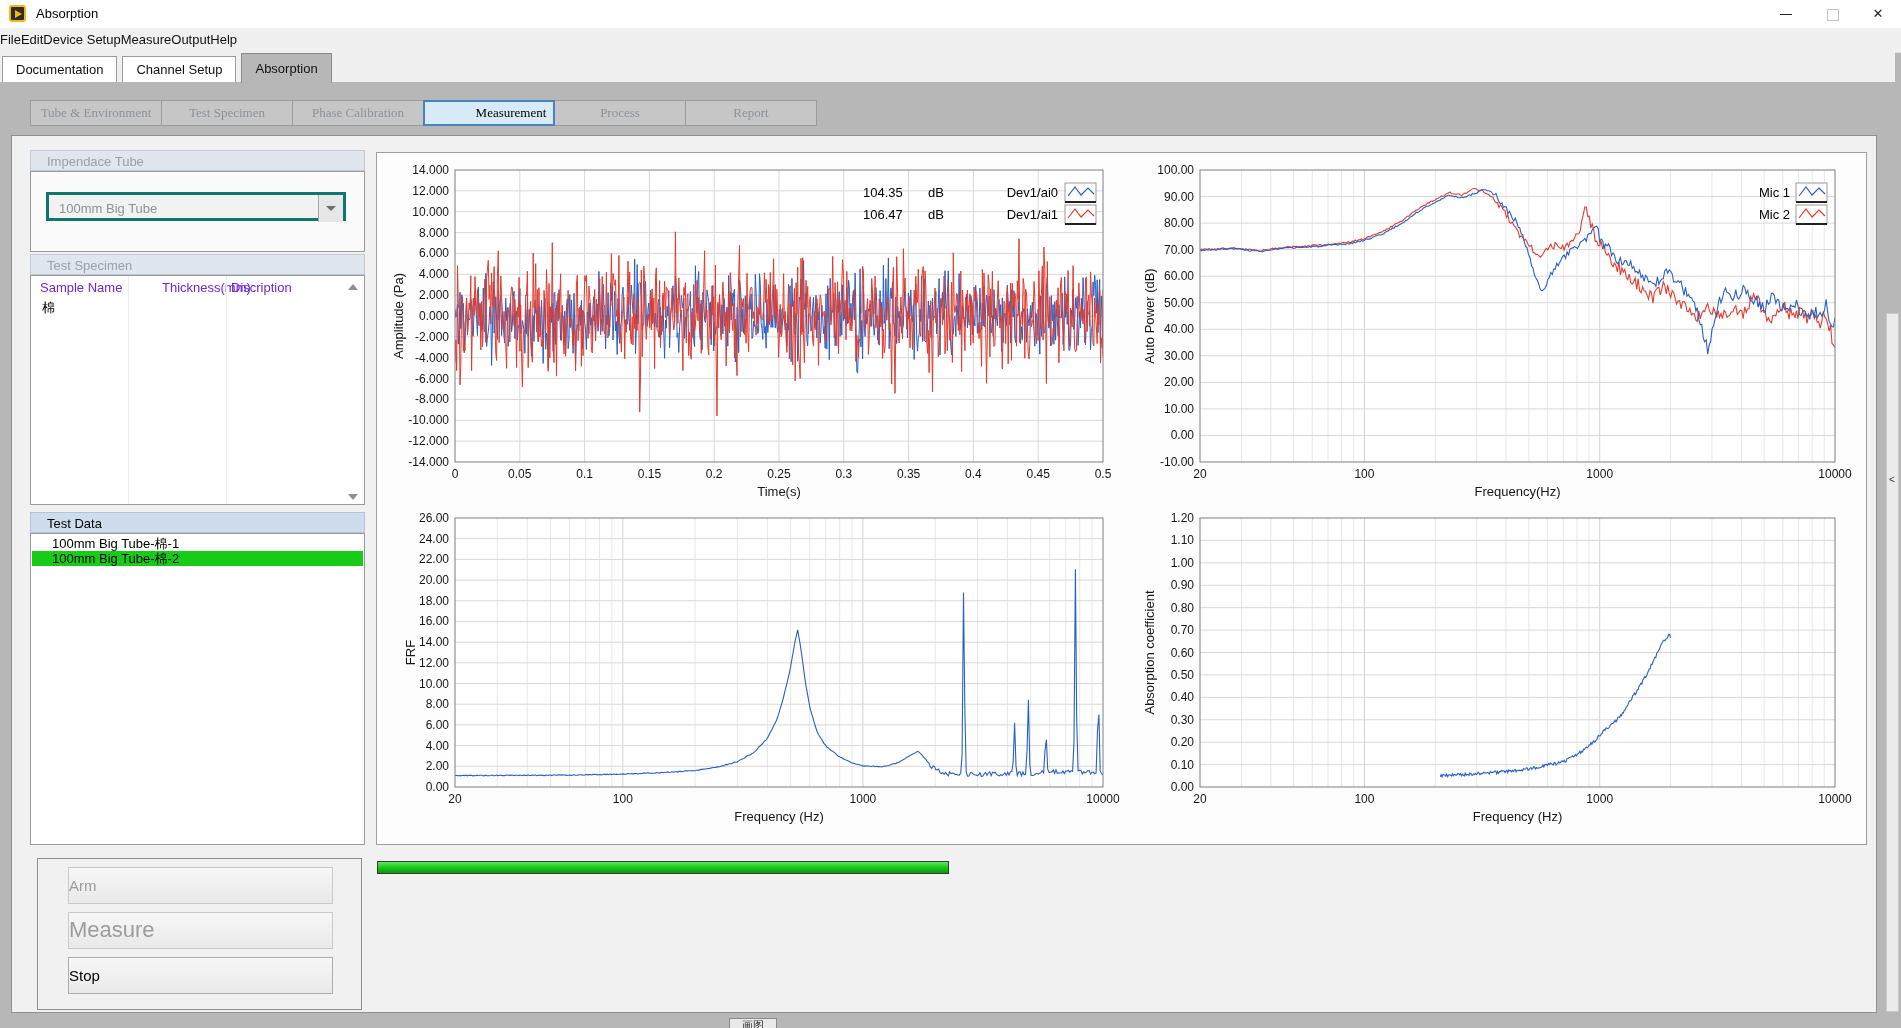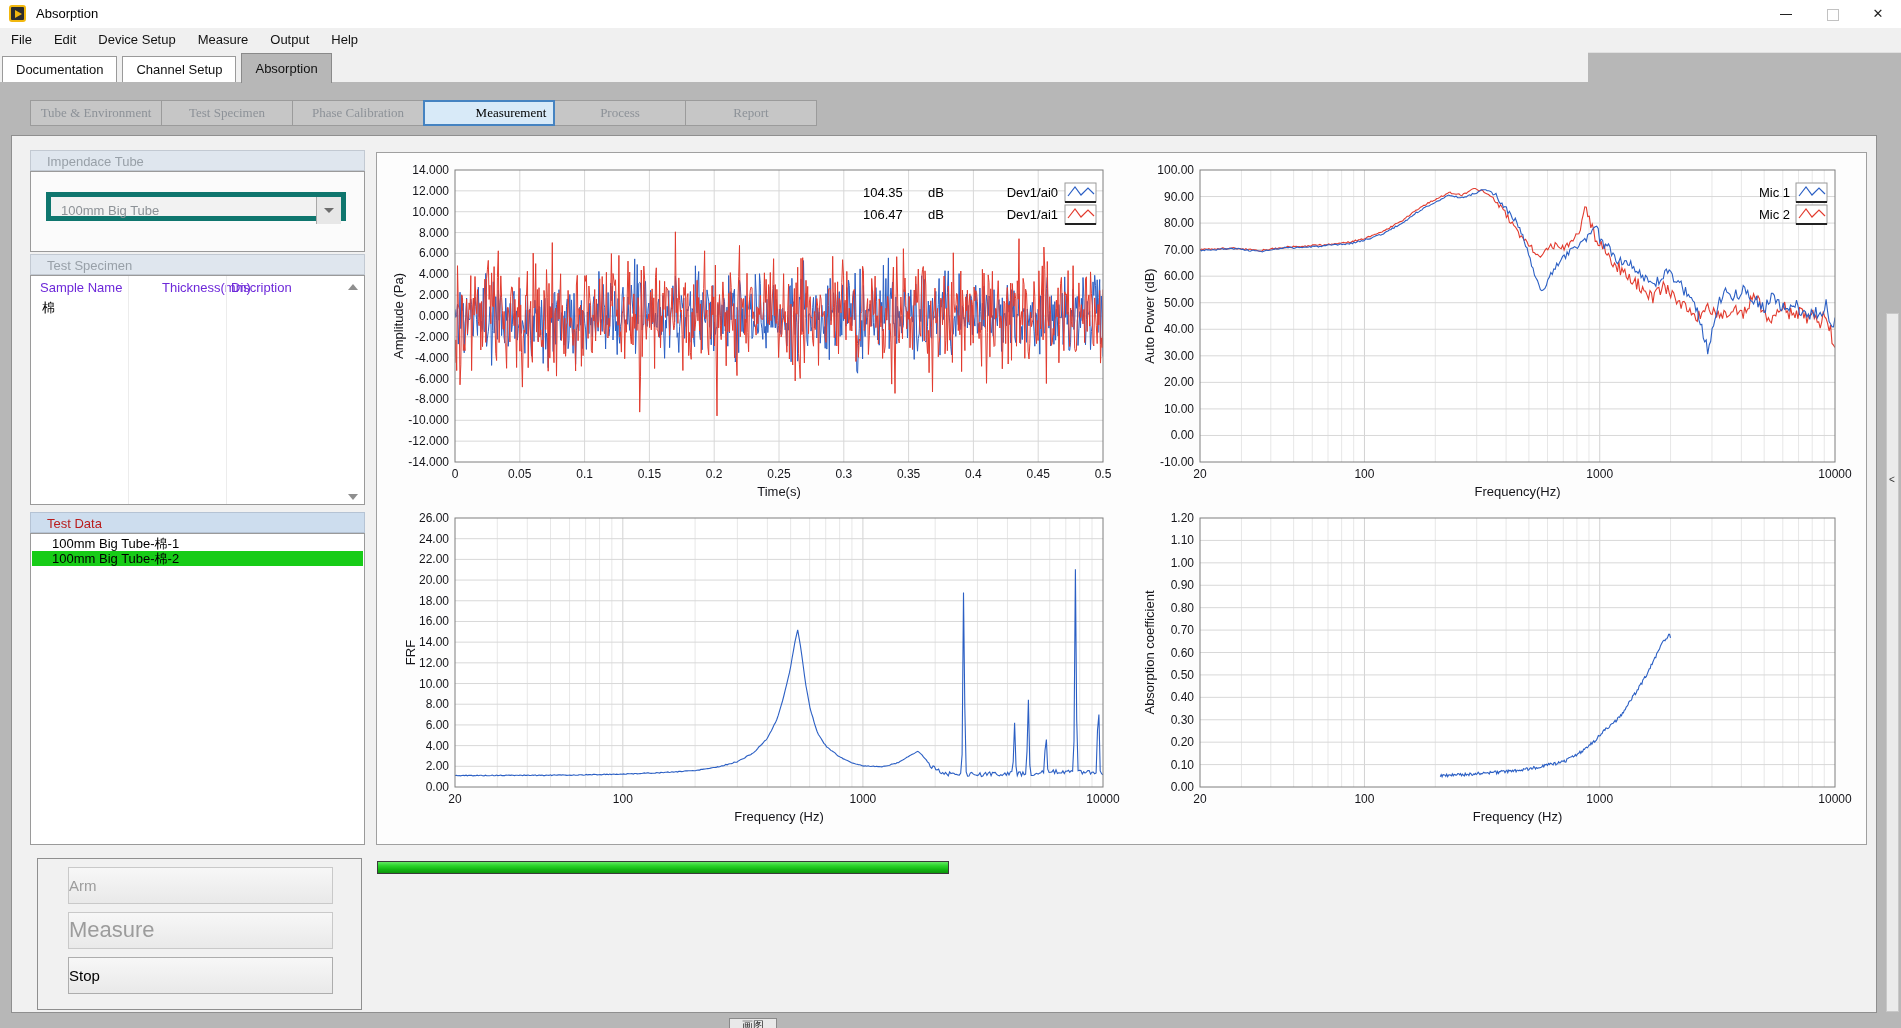--- a/index.html
+++ b/index.html
@@ -13,51 +13,51 @@
   #app-icon .tri{position:absolute;left:4px;top:3px;width:0;height:0;border-left:7px solid #f2b80f;border-top:4px solid transparent;border-bottom:4px solid transparent;}
   #win-title{left:36px;top:0;height:28px;line-height:28px;font-size:13px;color:#000;}
   .winbtn{top:0;width:46px;height:28px;text-align:center;line-height:28px;}
   #btn-min{right:92px;}
   #btn-min .bar{position:absolute;left:17px;top:14px;width:12px;height:1px;background:#222;}
   #btn-max{right:46px;}
   #btn-max .box{position:absolute;left:18px;top:9px;width:10px;height:10px;border:1px solid #c2c2c2;}
   #btn-close{right:0;font-size:13px;color:#222;}
   
   #menubar{left:0;top:28px;width:1901px;height:24px;background:#f0f0f0;border-bottom:1px solid #e0e0e0;}
-  .menu-item{display:inline-block;padding:0 11px;height:24px;line-height:24px;font-size:13px;color:#111;}
-  
-  #tabstrip{left:0;top:52px;width:1588px;height:30px;background:#f0f0f0;}
+  .menu-item{display:inline-block;padding:0 0;height:24px;line-height:24px;font-size:13px;color:#111;}
+  
+  #tabstrip{left:0;top:52px;width:1895px;height:30px;background:#f0f0f0;}
   #tabrow{position:absolute;left:2px;bottom:0;display:flex;align-items:flex-end;}
   .tab{height:25px;line-height:25px;padding:0 13px;font-size:13px;color:#111;background:#fff;
        border:1px solid #9a9a9a;border-bottom:none;margin-right:5px;}
   .tab.sel{height:29px;line-height:29px;background:#b7b7b7;border-color:#8a8a8a;position:relative;top:1px;}
   
   #subtabs{left:31px;top:100px;display:flex;font-family:Liberation Serif, serif;}
   .subtab{width:132px;height:26px;line-height:24px;text-align:center;font-size:13px;
           background:#c6c6c6;border:1px solid #9b9b9b;margin-left:-1px;color:#8d9298;box-sizing:border-box;}
   .subtab.sel{background:#d8eaf8;border:2px solid #4583c1;color:#000;line-height:22px;z-index:2;padding-left:44px;}
   
   #main-panel{left:11px;top:135px;width:1866px;height:878px;background:#f1f1f1;border:1px solid #8f8f8f;box-sizing:border-box;}
   
   .sec-header{left:30px;width:335px;height:21px;line-height:21px;padding-left:16px;box-sizing:border-box;
               background:#dfe6ee;font-size:13px;color:#98a0a8;border:1px solid #c2c9d2;}
   #hdr-tube{top:150px;}
   #box-tube{left:30px;top:171px;width:335px;height:81px;background:#fbfbfb;border:1px solid #9a9a9a;box-sizing:border-box;}
-  #tube-dd{left:46px;top:192px;width:300px;height:29px;background:#f2f2f2;border:5px solid #0f766e;box-sizing:border-box;}
+  #tube-dd{left:46px;top:192px;width:300px;height:29px;background:#f2f2f2;border:3px solid #0f766e;box-sizing:border-box;}
   #tube-dd .val{position:absolute;left:10px;top:0;height:27px;line-height:27px;font-size:13px;color:#8d9297;}
   #tube-dd .arrowbox{position:absolute;right:0;top:0;width:24px;height:27px;background:#e7e7e7;border-left:1px solid #a8a8a8;}
   #tube-dd .arrowbox .tri{position:absolute;left:7px;top:11px;width:0;height:0;border-top:5px solid #6d6d6d;border-left:5px solid transparent;border-right:5px solid transparent;}
   #hdr-spec{top:254px;}
   #box-spec{left:30px;top:275px;width:335px;height:230px;background:#fff;border:1px solid #9a9a9a;box-sizing:border-box;}
   .col-hdr{top:280px;font-size:13px;color:#6d28d9;}
   .col-sep{top:276px;width:1px;height:228px;background:#ececec;}
   #spec-row0{left:42px;top:299px;font-size:13px;color:#000;}
   .scroll-tri-up{left:348px;top:284px;width:0;height:0;border-bottom:6px solid #8f8f8f;border-left:5px solid transparent;border-right:5px solid transparent;}
   .scroll-tri-dn{left:348px;top:494px;width:0;height:0;border-top:6px solid #8f8f8f;border-left:5px solid transparent;border-right:5px solid transparent;}
-  #hdr-data{top:512px;background:#cdddee;color:#b91c1c;border-color:#b5c3d4;}
+  #hdr-data{top:512px;background:#cdddee;color:#000000;border-color:#b5c3d4;}
   #box-data{left:30px;top:533px;width:335px;height:312px;background:#fff;border:1px solid #9a9a9a;box-sizing:border-box;}
   .td-item{position:absolute;left:1px;right:1px;height:15px;line-height:15px;font-size:13px;color:#000;padding-left:20px;}
   .td-item.sel{background:#17cc17;}
   
   #btn-box{left:37px;top:858px;width:325px;height:152px;border:1px solid #8f8f8f;background:#f1f1f1;box-sizing:border-box;}
   .act-btn{left:68px;width:265px;height:37px;text-align:left;box-sizing:border-box;
            background:linear-gradient(180deg,#f7f7f7,#e9e9e9);border:1px solid #adadad;}
   .act-btn.dis{border-color:#c9c9c9;color:#9c9c9c;}
   #btn-arm{top:867px;line-height:35px;font-size:15px;}
   #btn-measure{top:912px;line-height:34px;font-size:22px;}

